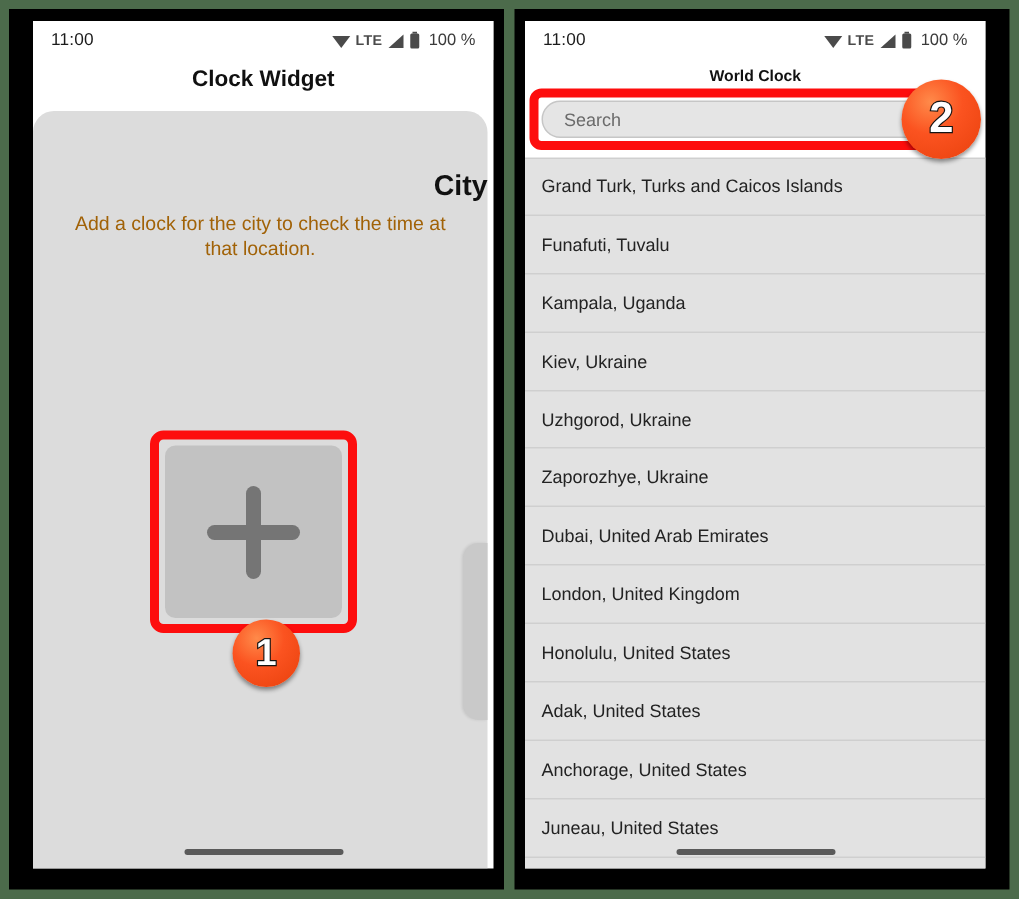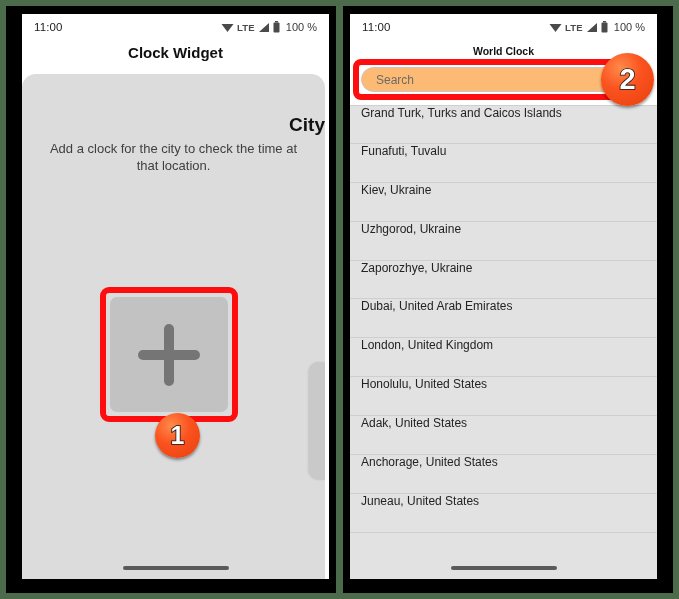--- a/index.html
+++ b/index.html
@@ -116,21 +116,21 @@
     font-weight: bold;
     color: #111111;
   }
   #city-desc {
     position: absolute;
     left: 26px; top: 66px;
     width: 251px;
     text-align: center;
     font-size: 13px;
     line-height: 17px;
-    color: #404040;
+    color: #a16207;
   }
 
   
   #plus-highlight {
     position: absolute;
     left: 78px;
     top: 213px;
     width: 138px;
     height: 135px;
     border: 6px solid #fd0d0d;
@@ -215,21 +215,21 @@
     border-radius: 8px;
     box-sizing: border-box;
     z-index: 6;
   }
   #search-field {
     position: absolute;
     left: 11px;
     top: 53px;
     width: 260px;
     height: 25px;
-    background: #fdba74;
+    background: #e5e5e5;
     border: 1px solid #c6c6c6;
     border-radius: 13px;
     box-sizing: border-box;
     display: flex;
     align-items: center;
     padding-left: 14px;
     font-size: 12px;
     color: #6b6b6b;
     font-family: "Liberation Sans", sans-serif;
     outline: none;
@@ -243,20 +243,21 @@
     top: 91px;
     width: 100%;
     height: 474px;
     background: #e2e2e2;
     overflow: hidden;
   }
   .city-row {
     height: 38.9px;
     box-sizing: border-box;
     display: flex;
+    align-items: center;
     padding-left: 11px;
     font-size: 12px;
     color: #232323;
     border-bottom: 1px solid #cfcfcf;
   }
   .city-row:first-child { border-top: 1px solid #cfcfcf; }
   .city-row.clipped { color: #232323; }
 
   
   .badge {
@@ -363,20 +364,23 @@
     <div id="search-highlight"></div>
 
     <div id="city-list">
         <div class="city-row">
           <span>Grand Turk, Turks and Caicos Islands</span>
         </div>
         <div class="city-row">
           <span>Funafuti, Tuvalu</span>
         </div>
         <div class="city-row">
+          <span>Kampala, Uganda</span>
+        </div>
+        <div class="city-row">
           <span>Kiev, Ukraine</span>
         </div>
         <div class="city-row">
           <span>Uzhgorod, Ukraine</span>
         </div>
         <div class="city-row">
           <span>Zaporozhye, Ukraine</span>
         </div>
         <div class="city-row">
           <span>Dubai, United Arab Emirates</span>

